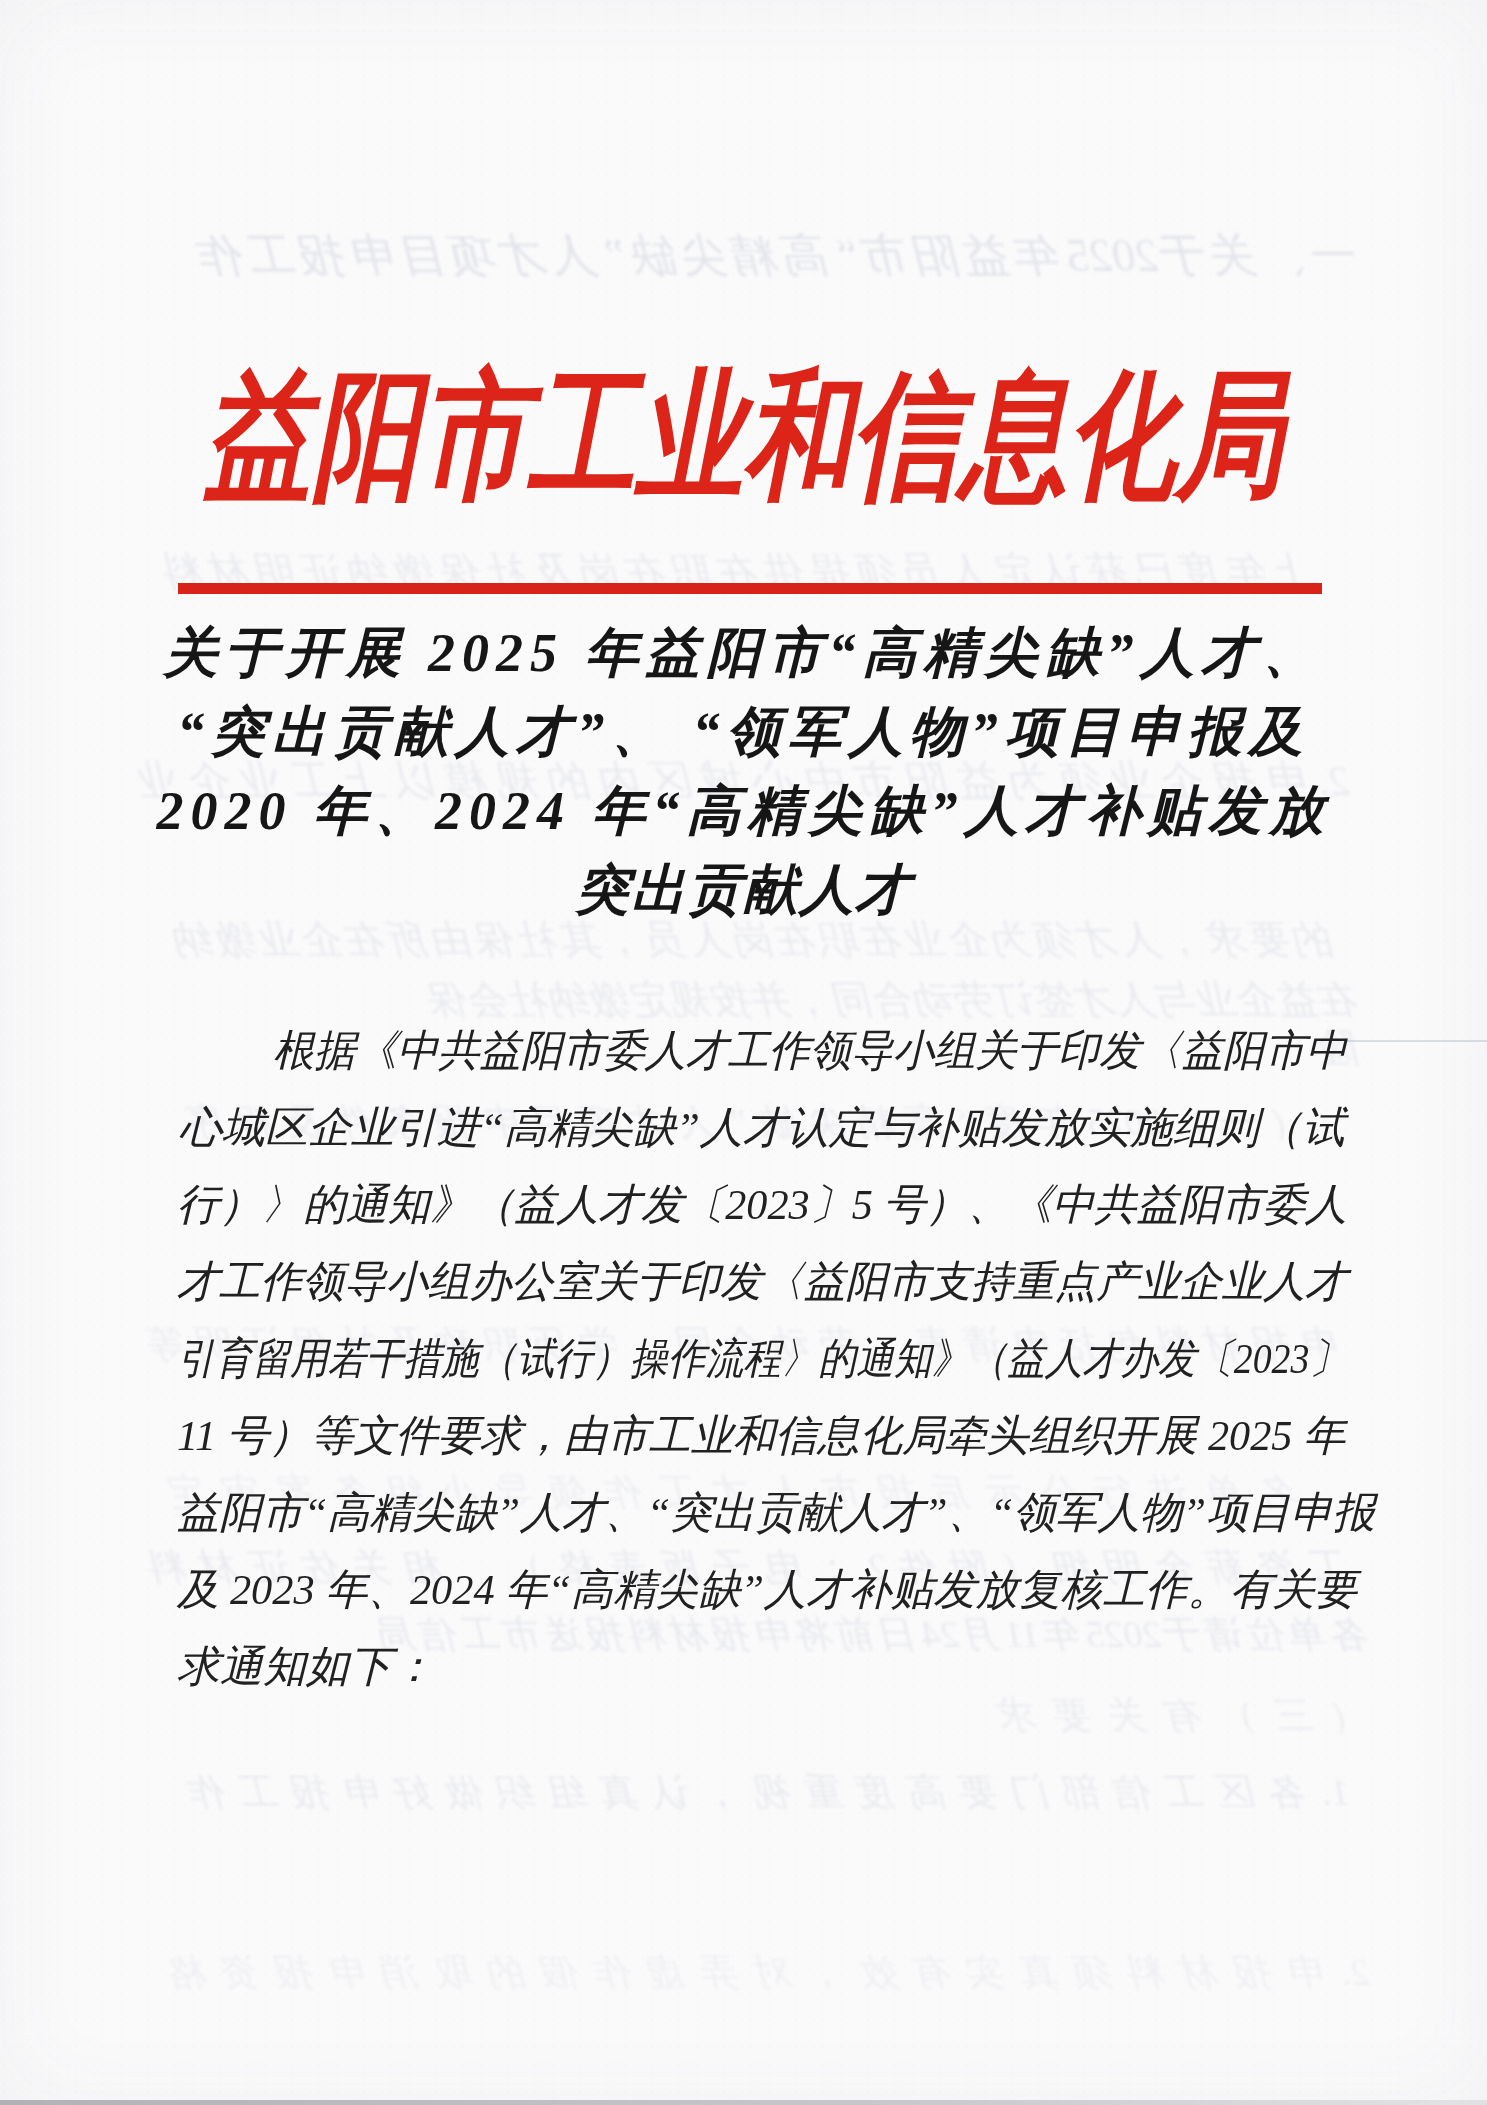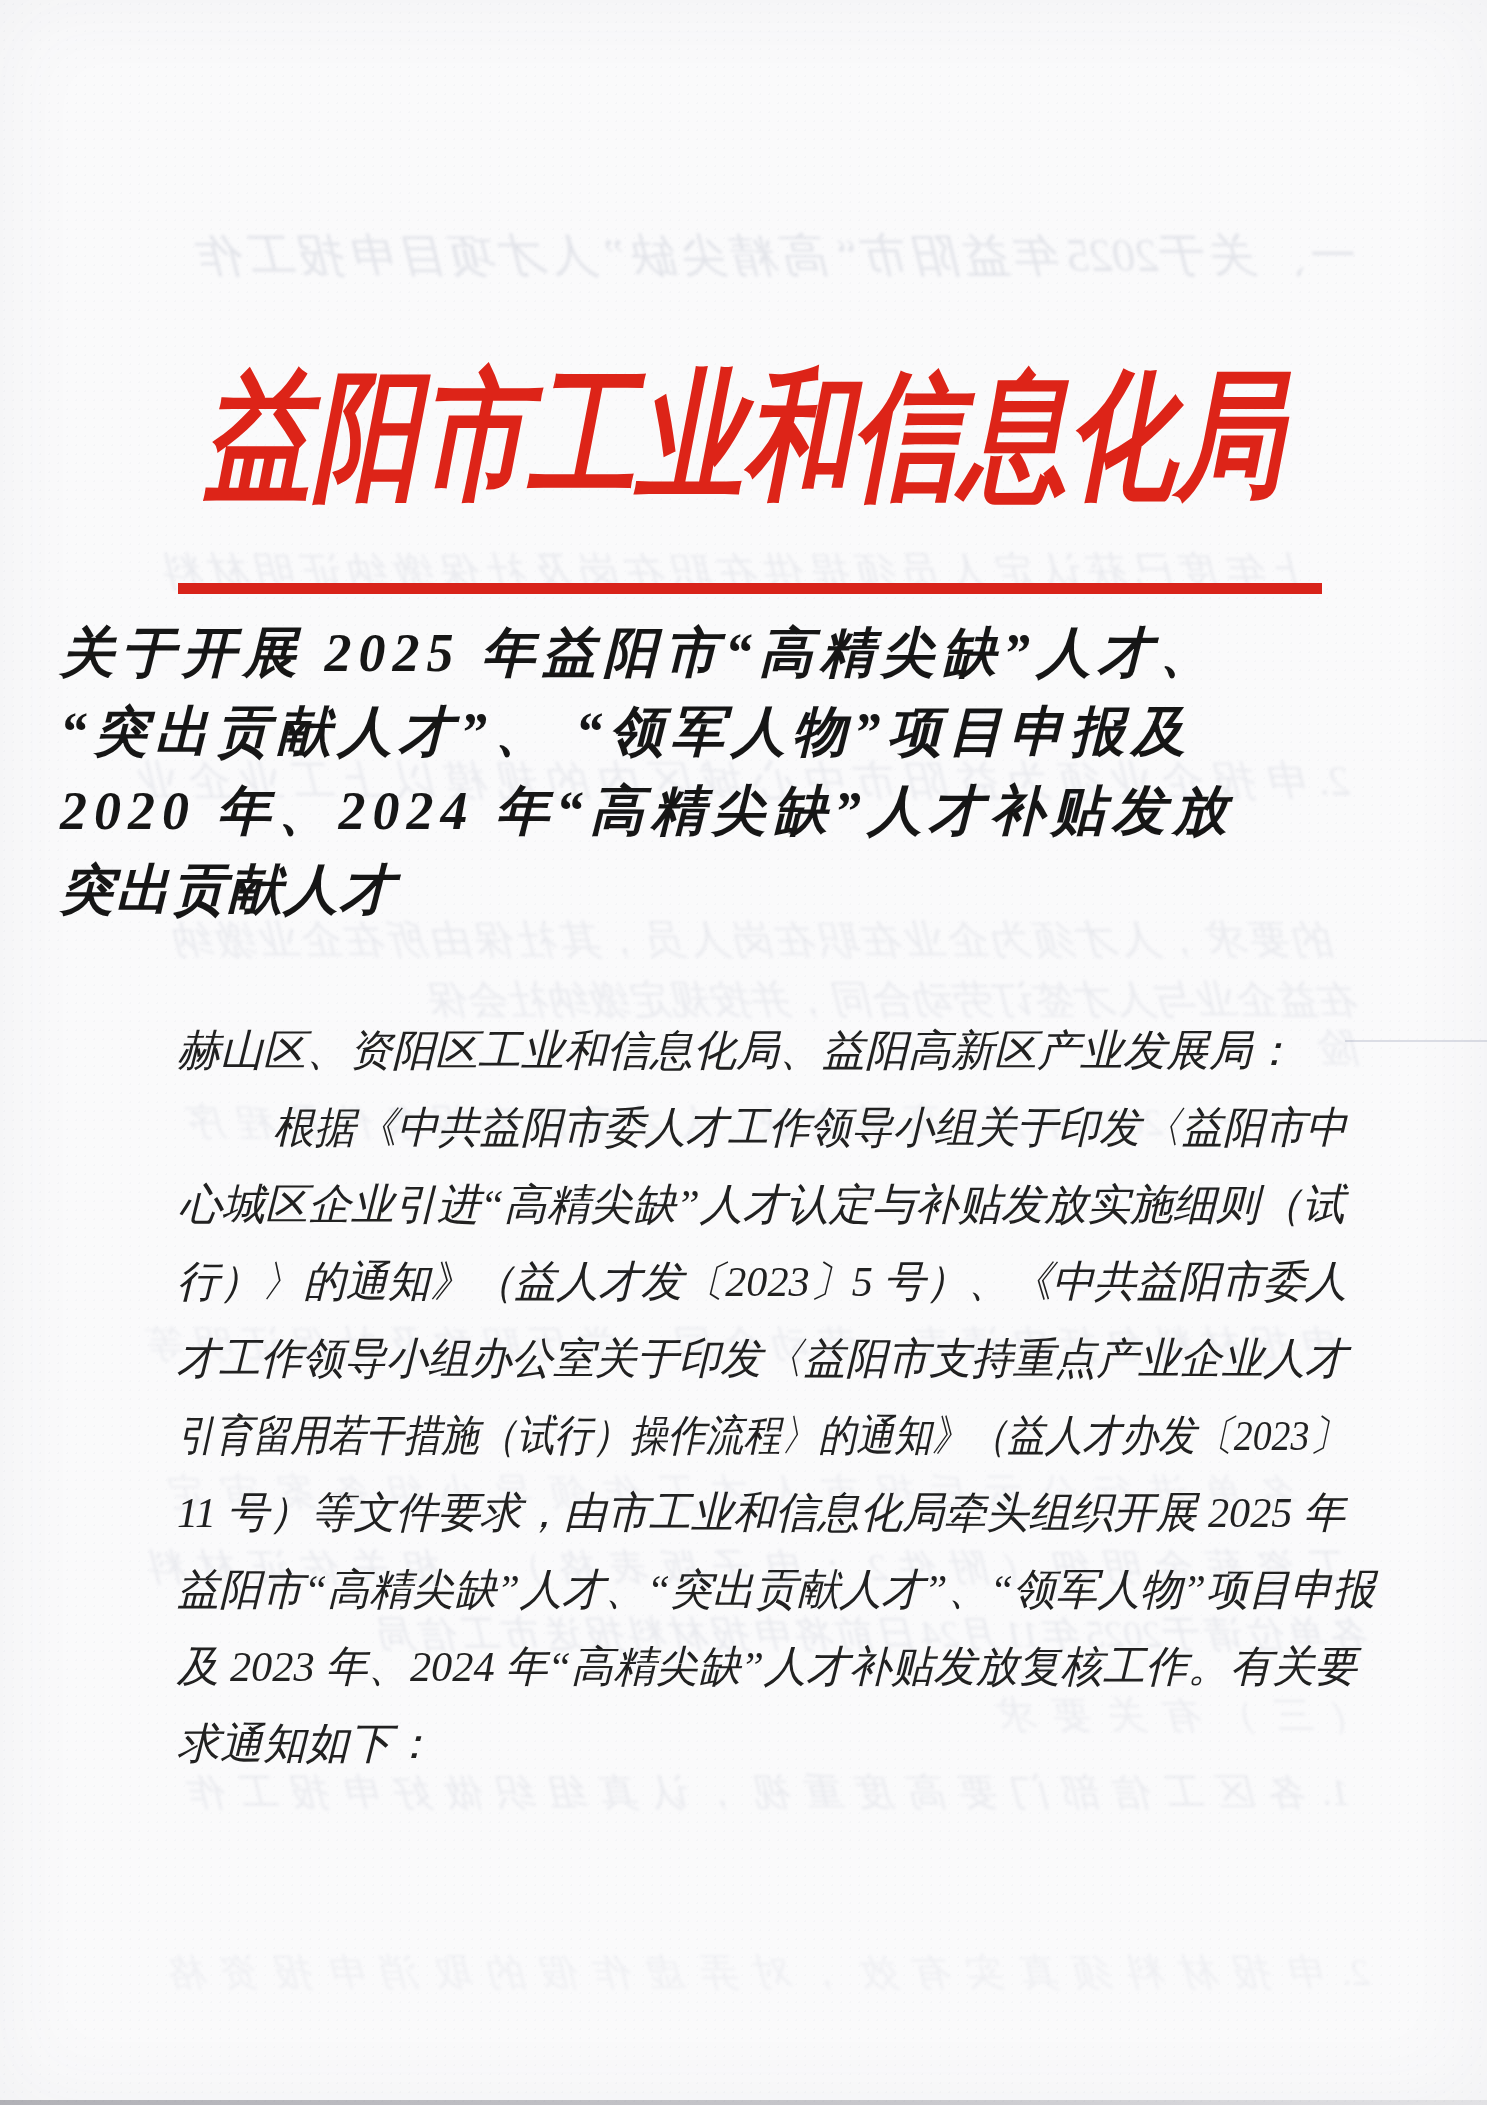--- a/index.html
+++ b/index.html
@@ -64,21 +64,21 @@
     z-index: 2;
   }
 
   
   .title-block {
     position: absolute;
     top: 614px;
     left: 60px;
     width: 1367px;
     z-index: 2;
-    text-align: left;
+    text-align: center;
     font-weight: 700;
     color: #161616;
     font-size: 54px;
     line-height: 79px;
   }
   .title-line { letter-spacing: 7px; white-space: nowrap; }
   .title-line.last { letter-spacing: 2px; }
 
   
   .body-block {
@@ -137,21 +137,20 @@
   <div class="red-rule" style="background: rgb(216, 35, 26);"></div>
 
   <section class="title-block" id="title-lines">
       <div class="title-line">关于开展 2025 年益阳市“高精尖缺”人才、</div>
       <div class="title-line">“突出贡献人才”、 “领军人物”项目申报及</div>
       <div class="title-line">2020 年、2024 年“高精尖缺”人才补贴发放</div>
       <div class="title-line last">突出贡献人才</div>
     </section>
 
   <section class="body-block">
-    <p class="salutation">赫山区、资阳区工业和信息化局、益阳高新区产业发展局：</p>
     <div id="body-lines">
         <div class="body-line indent" style="transform: scaleX(0.960591);">根据《中共益阳市委人才工作领导小组关于印发〈益阳市中</div>
         <div class="body-line" style="transform: scaleX(1); text-align: center;">心城区企业引进“高精尖缺”人才认定与补贴发放实施细则（试</div>
         <div class="body-line" style="transform: scaleX(0.980721);">行）〉的通知》（益人才发〔2023〕5 号）、《中共益阳市委人</div>
         <div class="body-line" style="transform: scaleX(0.971761);">才工作领导小组办公室关于印发〈益阳市支持重点产业企业人才</div>
         <div class="body-line" style="transform: scaleX(0.877719);">引育留用若干措施（试行）操作流程〉的通知》（益人才办发〔2023〕</div>
         <div class="body-line" style="transform: scaleX(0.981544);">11 号）等文件要求，由市工业和信息化局牵头组织开展 2025 年</div>
         <div class="body-line" style="transform: scaleX(0.983193);">益阳市“高精尖缺”人才、“突出贡献人才”、“领军人物”项目申报</div>
         <div class="body-line" style="transform: scaleX(0.984848);">及 2023 年、2024 年“高精尖缺”人才补贴发放复核工作。有关要</div>
         <div class="body-line">求通知如下：</div>

